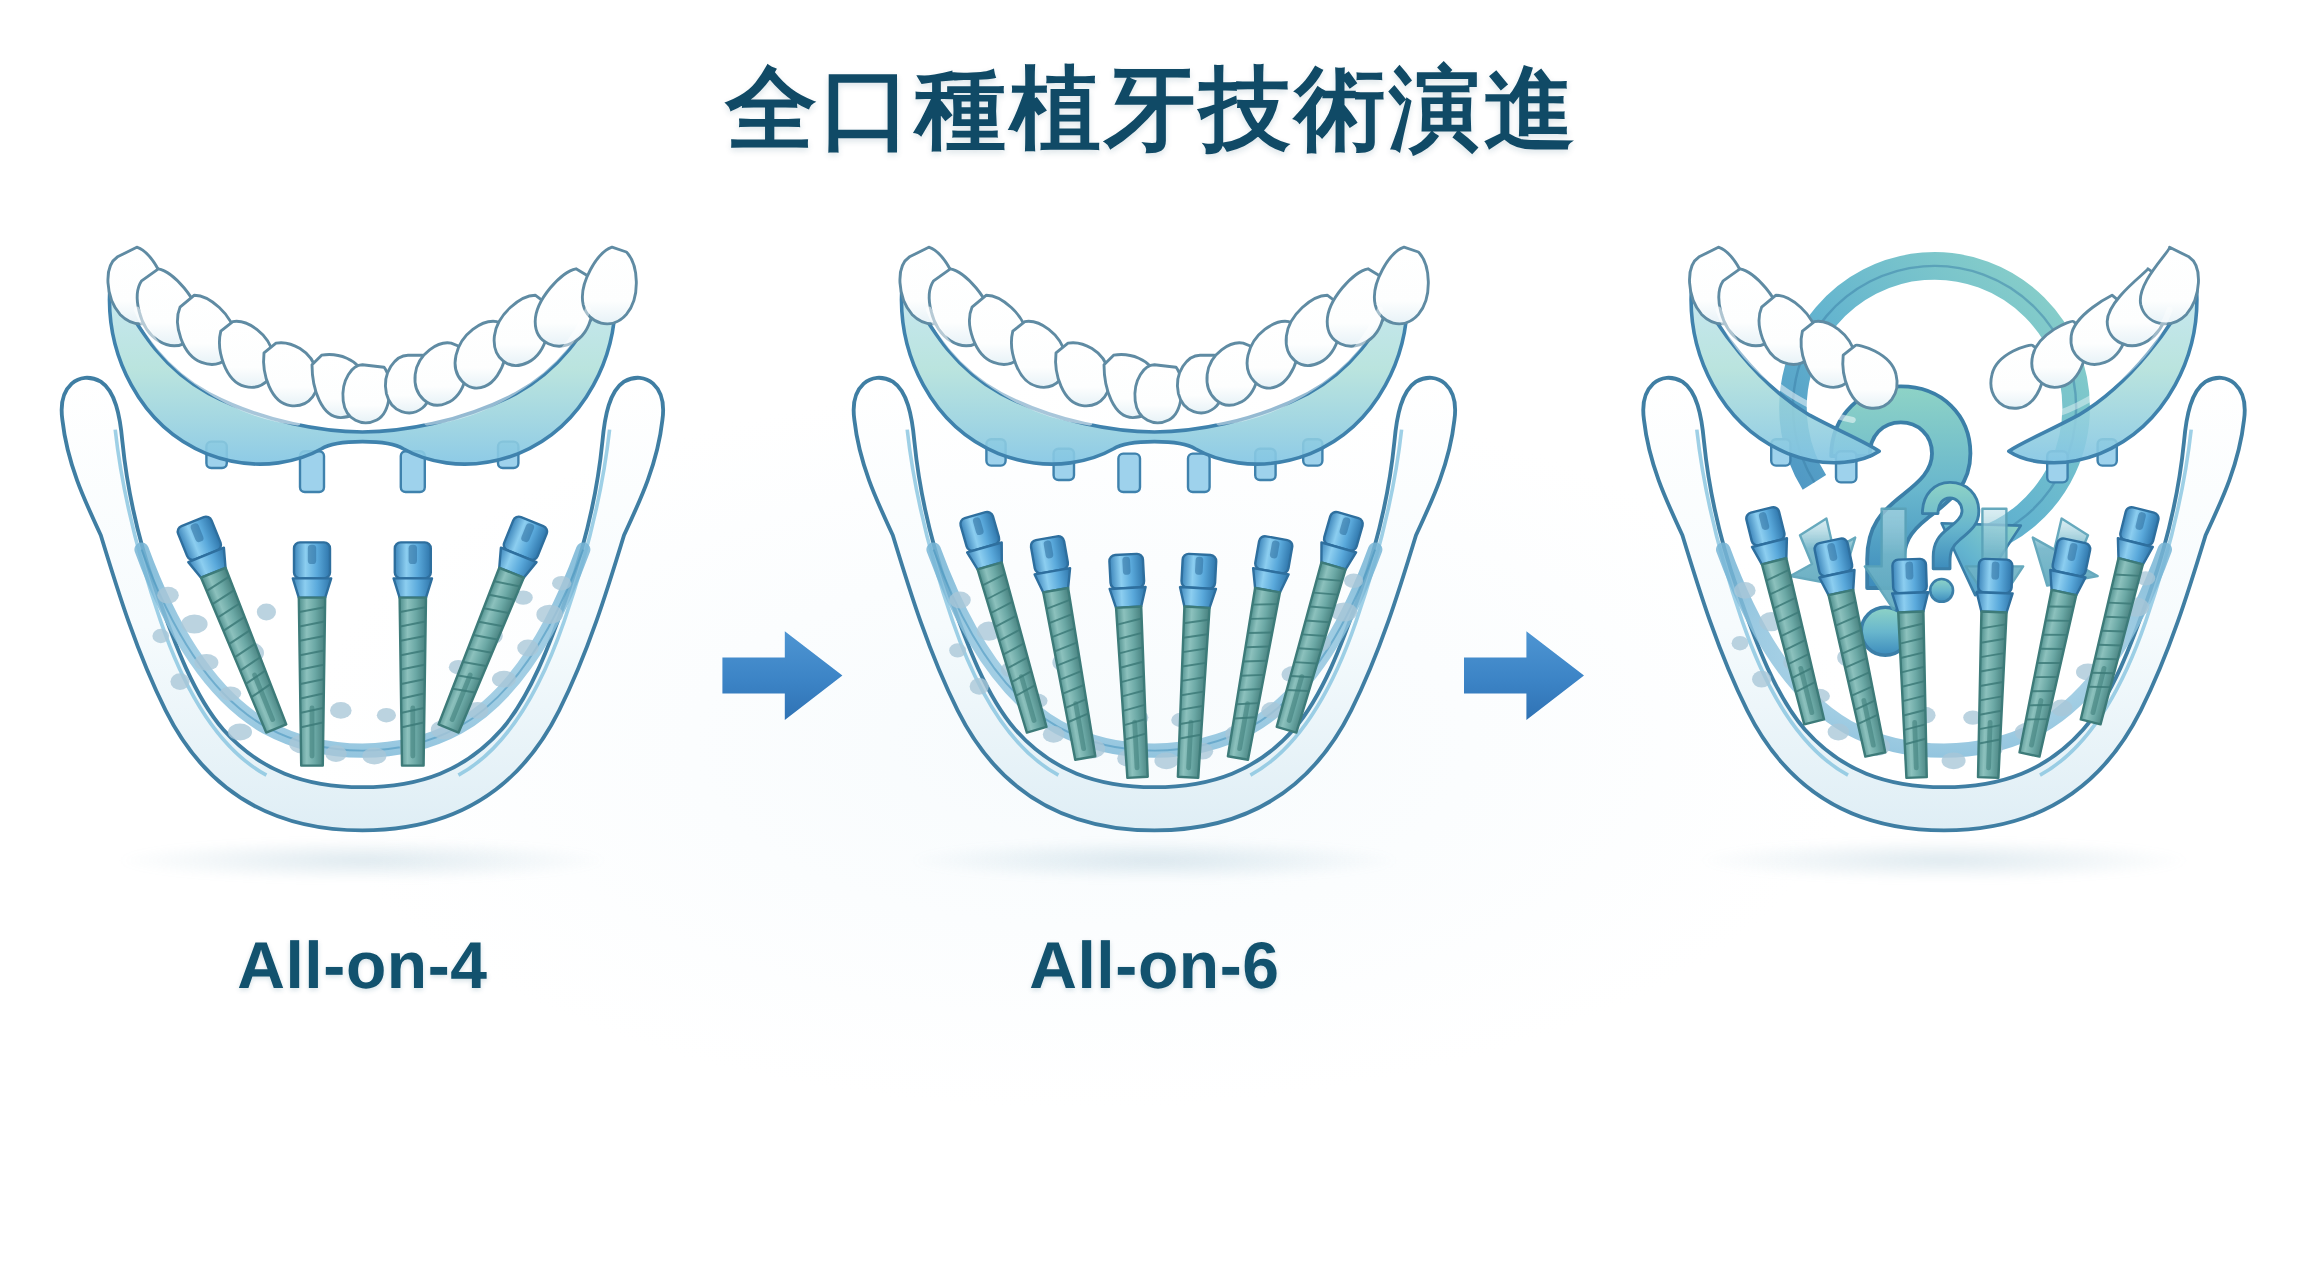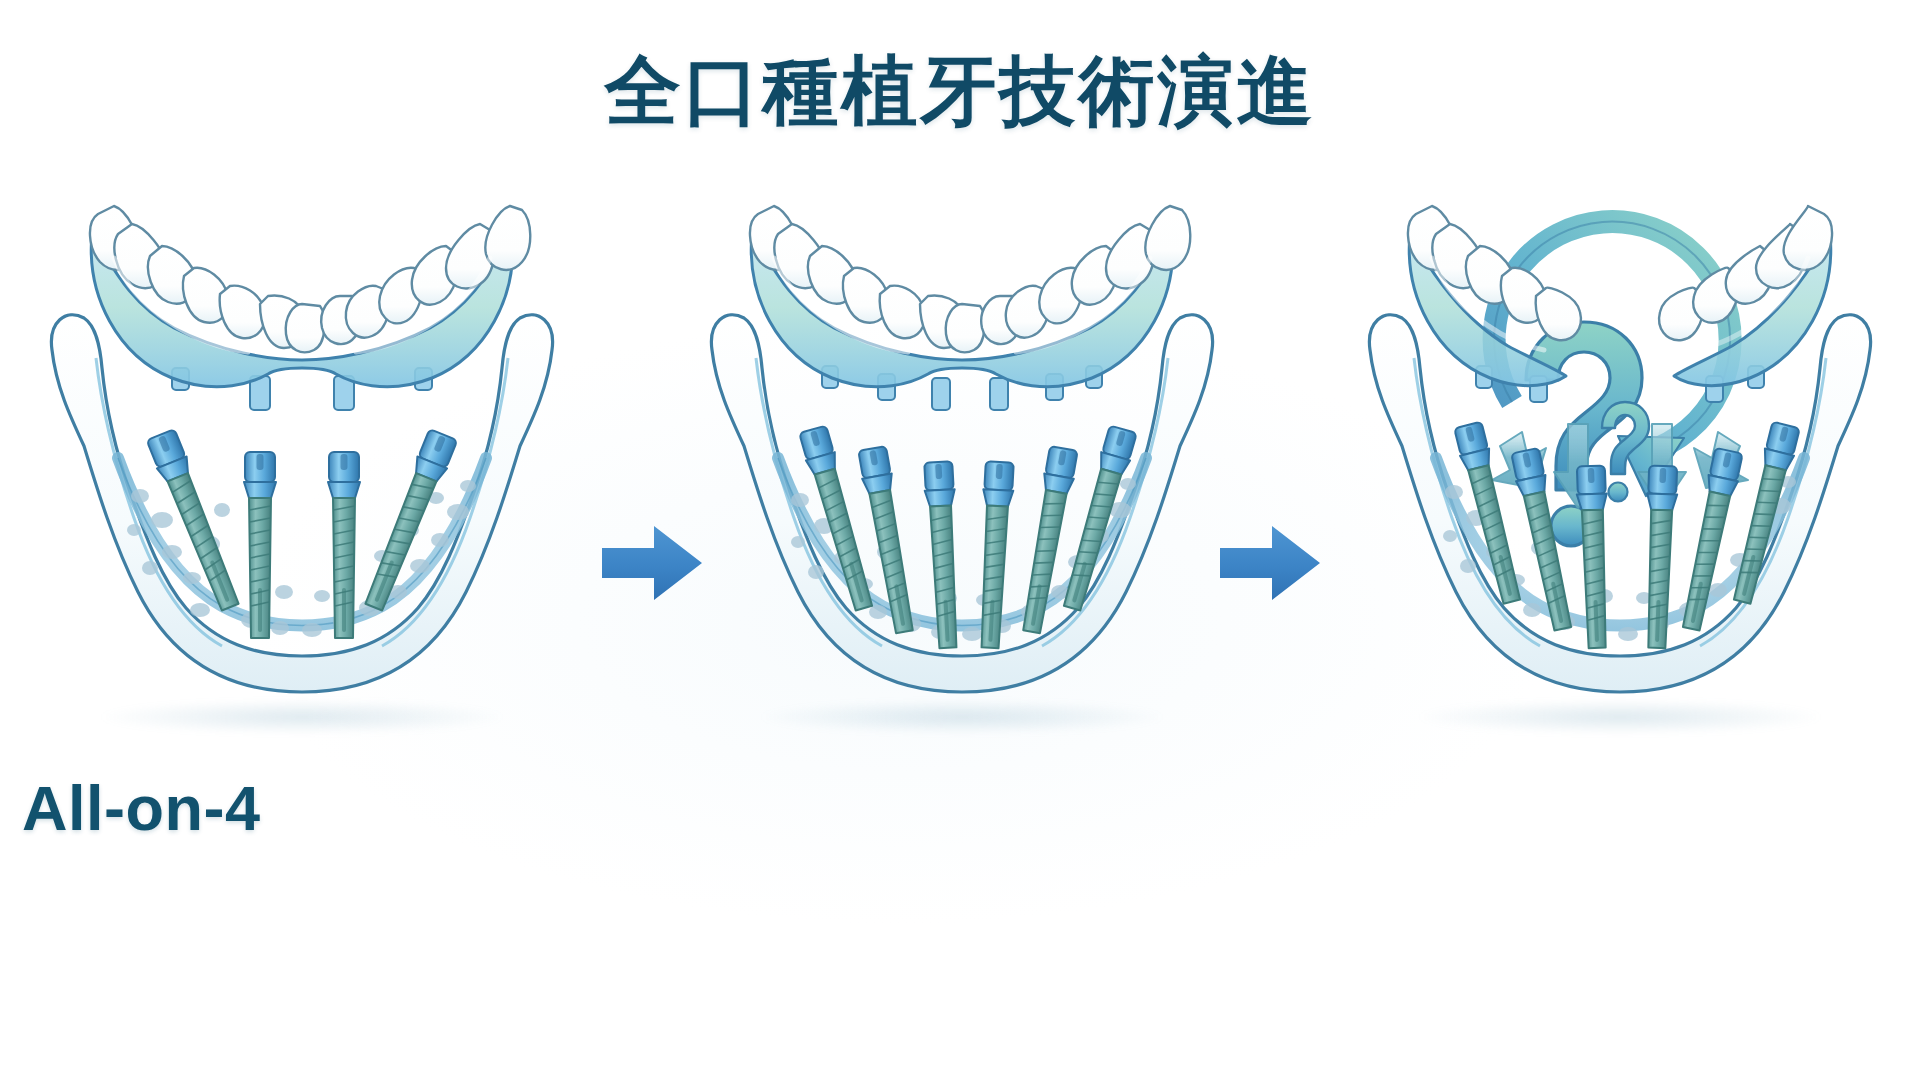--- a/index.html
+++ b/index.html
@@ -47,21 +47,22 @@
     position:absolute;
     top:0; left:0;
     width:560px; height:560px;
   }
   .jaw-svg { display:block; width:560px; height:560px; overflow:visible; }
 
   
   .stage-label {
     position:absolute;
     top:572px; left:0; width:560px;
-    font-size:63px;
+    text-align:center;
+    font-size:55px;
     font-weight:700;
     letter-spacing:0.5px;
     color:#12526e;
     font-family:"Liberation Sans", sans-serif;
     text-shadow:0 2px 4px rgba(18,82,110,.18);
     white-space:nowrap;
   }
 
   
   .flow-arrow {
@@ -546,20 +547,21 @@
             <path d="M 392,68 C 380,66 362,78 358,96 C 354,114 368,128 382,122 C 398,116 406,82 398,72 Z"></path>
             <path d="M 424,46 C 412,46 392,62 390,80 C 388,98 402,110 418,102 C 434,94 440,66 432,52 Z"></path>
             <path d="M 458,24 C 446,26 424,50 424,68 C 424,86 442,94 458,84 C 474,74 476,42 468,30 Z"></path>
             <path d="M 488,6 C 476,10 460,36 464,54 C 468,70 488,76 500,62 C 512,48 510,20 500,10 Z"></path>
           </g>
           <path d="M 92,58 C 112,108 172,146 226,152" fill="none" stroke="#ffffff" stroke-width="5" opacity=".55" stroke-linecap="round"></path>
           <path d="M 468,58 C 448,108 388,146 334,152" fill="none" stroke="#ffffff" stroke-width="5" opacity=".45" stroke-linecap="round"></path>
         </g>
       </svg>
     </div>
+    <div class="stage-label">All-on-6</div>
   </div>
 
   <div class="flow-arrow" id="flow-arrow-1">
     <svg viewBox="0 0 104 86" xmlns="http://www.w3.org/2000/svg">
       <defs>
         <linearGradient id="fa1" x1="0" y1="0" x2="0" y2="1">
           <stop offset="0%" stop-color="#4e95d2"></stop>
           <stop offset="55%" stop-color="#3c84c6"></stop>
           <stop offset="100%" stop-color="#2f72b4"></stop>
         </linearGradient>

